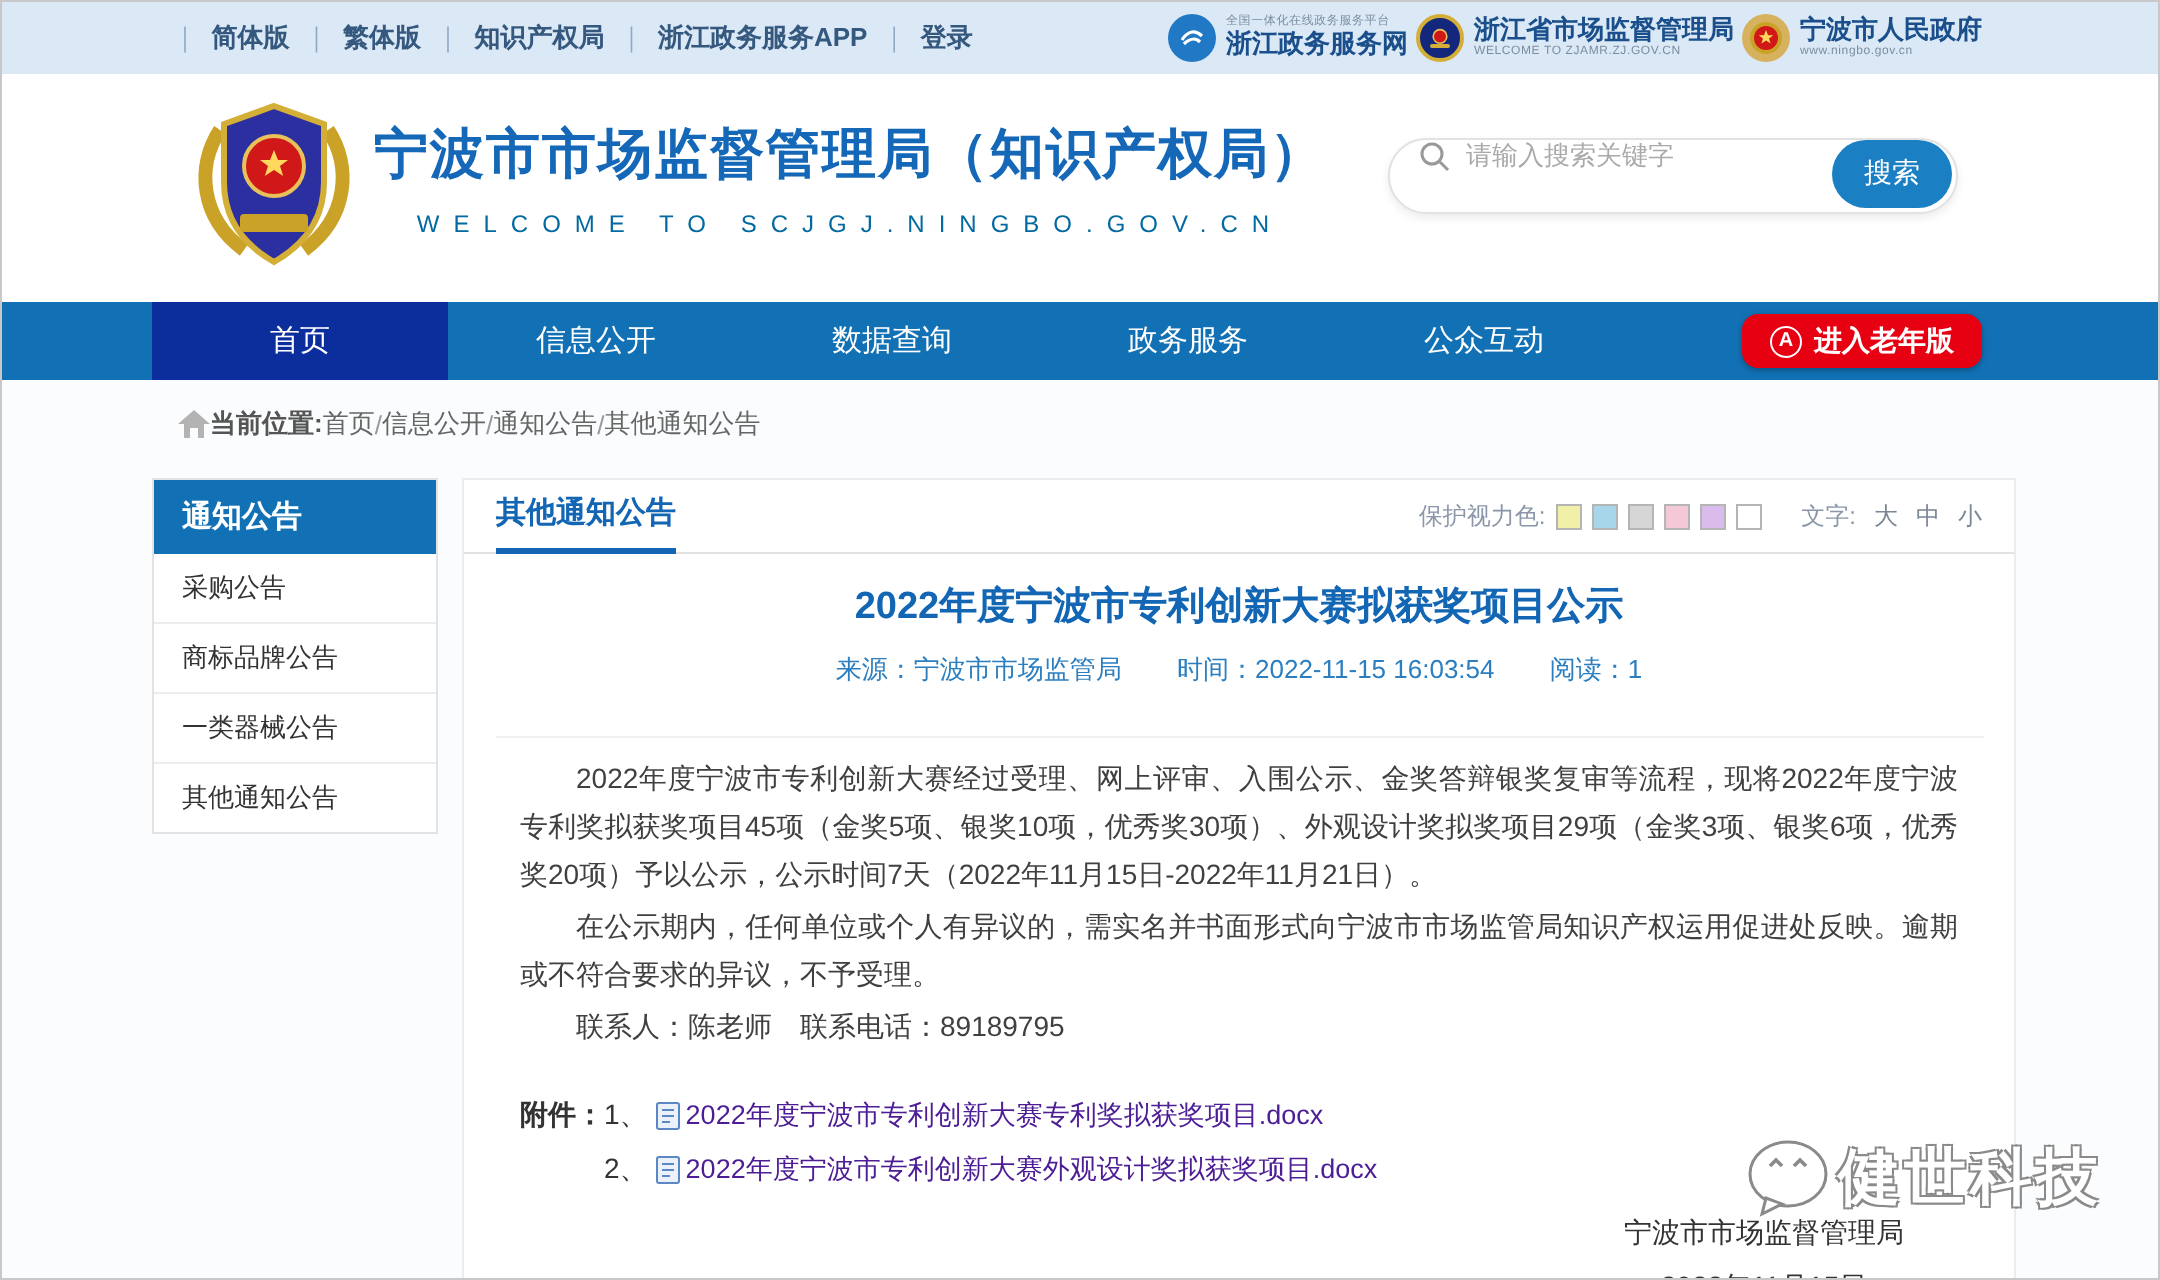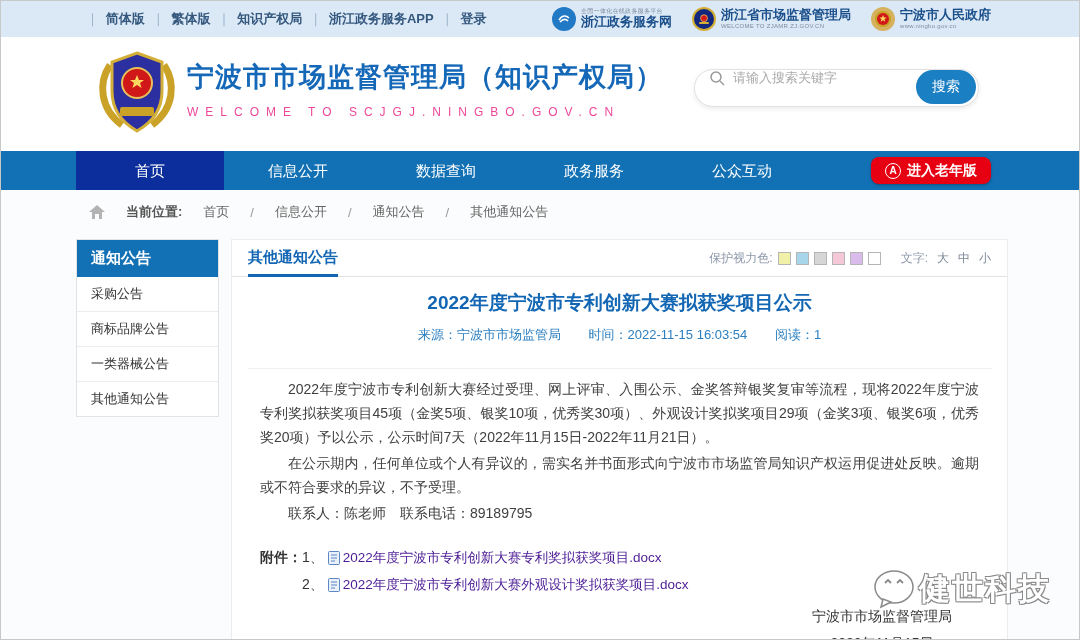--- a/index.html
+++ b/index.html
@@ -9,37 +9,37 @@
            border:1px solid #c8c8c8; overflow:hidden; margin:0 auto; }
 
   
   .topbar { position:absolute; top:0; left:0; right:0; height:36px;
             background:#dbe8f5; display:flex; align-items:center;
             justify-content:space-between; padding:0 88px 0 85px; }
   .toplinks { display:flex; align-items:center; gap:7px; font-size:13px;
               color:#35587f; font-weight:bold; }
   .toplinks .sep { color:#8fa9c4; font-weight:normal; }
   .toplinks a { color:#35587f; text-decoration:none; cursor:pointer; }
-  .topbadges { display:flex; align-items:center; gap:20px; }
+  .topbadges { display:flex; align-items:center; gap:4px; }
   .badge { display:flex; align-items:center; gap:5px; }
   .badge .txt { display:flex; flex-direction:column; line-height:1.15; }
   .badge .bname { font-size:13px; font-weight:bold; color:#1a4f8b; }
   .badge .bsmall { font-size:6px; color:#7d8da0; letter-spacing:.3px; }
   .bicon { width:24px; height:24px; border-radius:50%; display:flex;
            align-items:center; justify-content:center; flex:none; }
   .bicon.globe { background:#2178c4; }
   .bicon.emblem { background:#d6b25e; }
   .bicon.shield { background:#13277d; border:2px solid #d4af37; }
 
   
   .header { position:absolute; top:36px; left:0; right:0; height:114px; background:#fff;padding-left:44px; }
   .logo { position:absolute; left:95px; top:12px; }
   .titleblock { position:absolute; left:186px; top:22px; }
   .site-title { font-size:27px; font-weight:bold; color:#1568b8; letter-spacing:1px; }
-  .site-sub { margin-top:10px; font-size:12px; color:#ec4899; letter-spacing:7px; }
+  .site-sub { margin-top:10px; font-size:12px; color:#0369a1; letter-spacing:7px;text-align:center; }
   .searchbox { position:absolute; right:100px; top:32px; width:285px; height:38px;
                background:#fff; border:1px solid #e2e2e2; border-radius:19px;
                box-shadow:0 2px 5px rgba(0,0,0,.08); display:flex; align-items:flex-start; }
   .searchbox svg { margin-left:14px; flex:none; }
   .searchbox input { border:none; outline:none; flex:1; margin-left:8px;
                      font-size:13px; color:#444; background:transparent; min-width:0; }
   .searchbox input::placeholder { color:#aaa; }
   .search-btn { flex:none; width:60px; height:34px; margin-right:2px; border:none;
                 border-radius:17px; background:#1b7fc3; color:#fff; font-size:14px;
                 cursor:pointer; }
@@ -53,21 +53,21 @@
   .elder-btn { margin-left:auto; margin-right:88px; height:27px; padding:0 14px;
                background:#e60012; border:none; border-radius:8px; color:#fff;
                font-size:14px; font-weight:bold; display:flex; align-items:center;
                gap:6px; cursor:pointer; box-shadow:0 1px 3px rgba(0,0,0,.3); }
   .elder-a { width:16px; height:16px; border:1.5px solid #fff; border-radius:50%;
              font-size:10px; line-height:13px; text-align:center; font-weight:bold; }
 
   
   .page { position:absolute; top:189px; left:0; right:0; bottom:0; background:#fbfcfd; }
   .crumbs { position:absolute; top:13px; left:88px; display:flex; align-items:center;
-            gap:21px; font-size:13px; color:#666; }
+            gap:0; font-size:13px; color:#666; }
   .crumbs .lbl { font-weight:bold; color:#555; }
   .crumbs a { color:#666; text-decoration:none; cursor:pointer; }
   .crumbs .sl { color:#999; }
 
   
   .sidebar { position:absolute; top:49px; left:75px; width:143px; background:#fff;
              border:1px solid #e3e3e3; }
   .sb-head { background:#1271b5; color:#fff; font-size:15px; font-weight:bold;
              padding:9px 14px; }
   .sb-item { font-size:13px; color:#333; padding:8px 14px; border-bottom:1px solid #ececec;

